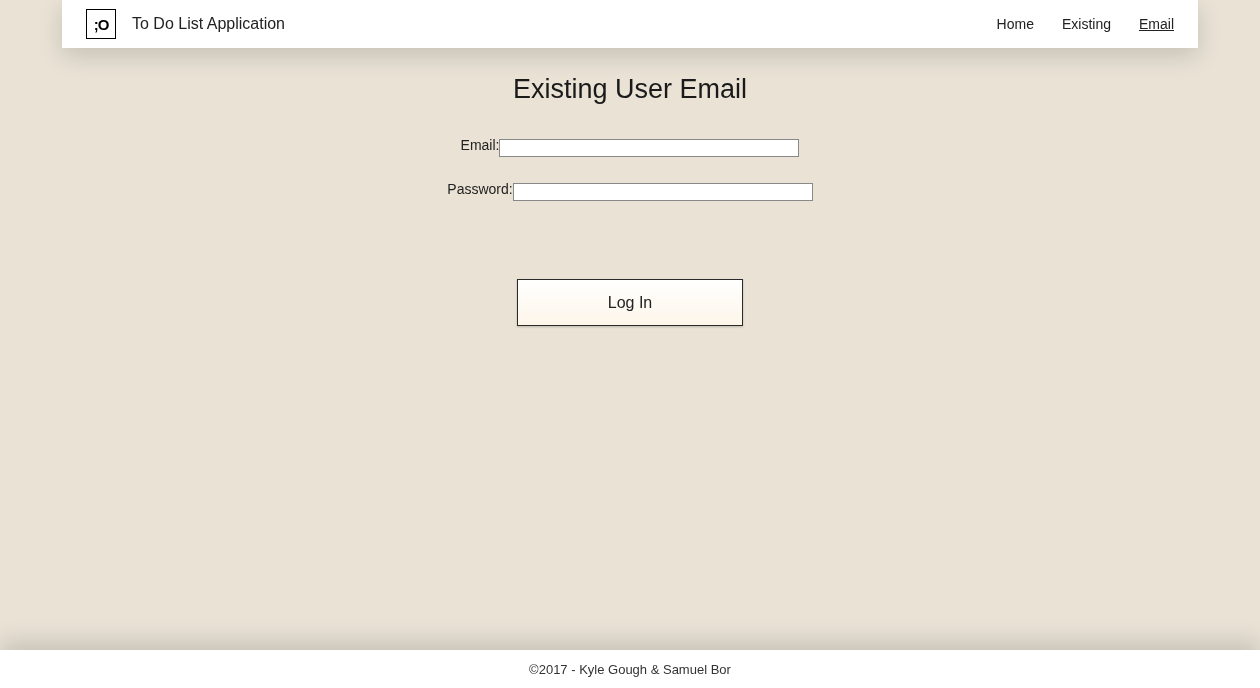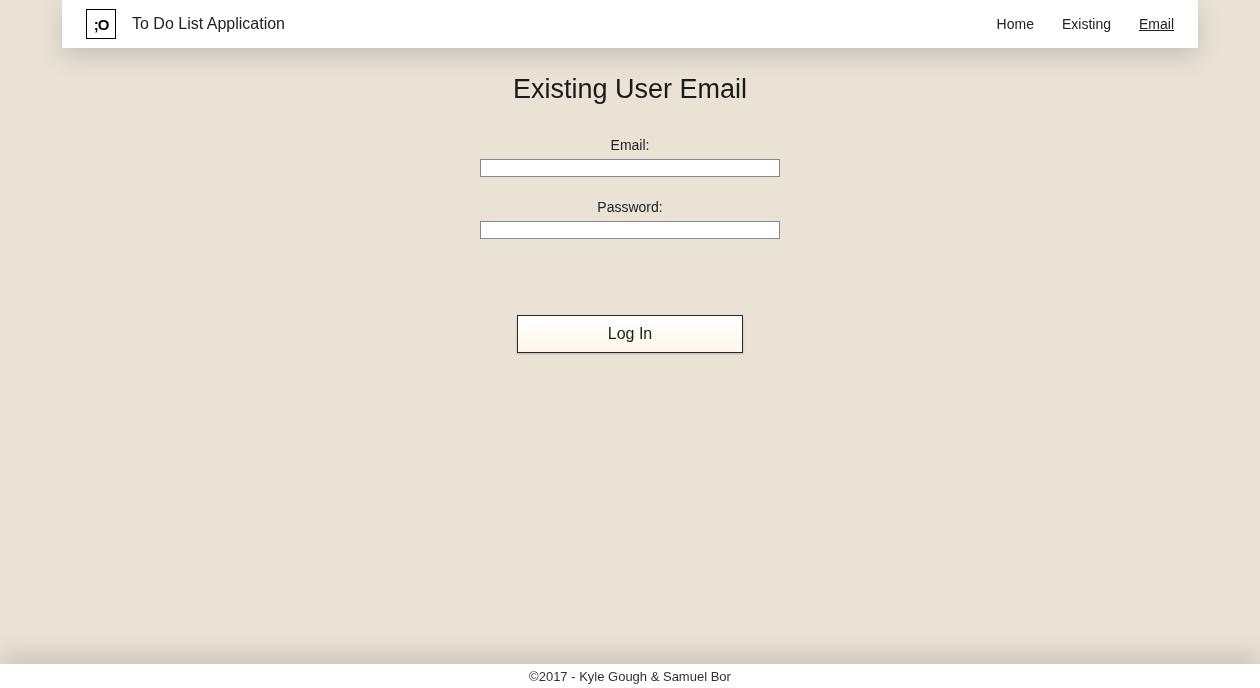--- a/index.html
+++ b/index.html
@@ -76,55 +76,55 @@
     }
     .page-heading {
       font-size: 27px;
       font-weight: 400;
       color: #1a1a1a;
       margin-bottom: 32px;
       font-family: "Segoe UI", Tahoma, sans-serif;
     }
     .form-group {
       display: flex;
-      flex-direction: column;
+      flex-direction: row;
       align-items: center;
       margin-bottom: 22px;
     }
     .form-label {
       font-size: 14px;
       color: #222;
       margin-bottom: 6px;
     }
     .form-input {
       width: 300px;
       height: 18px;
       border: 1px solid #888;
       background: #fff;
       padding: 0 4px;
       font-size: 13px;
     }
     .login-button {
       margin-top: 54px;
       width: 226px;
-      height: 38px;
+      height: 47px;
       background: linear-gradient(to bottom, #ffffff, #fdf6e9);
       border: 1px solid #2a2a2a;
       font-size: 16px;
       color: #222;
       cursor: pointer;
       font-family: inherit;
       box-shadow: 0 1px 2px rgba(0,0,0,0.2);
     }
     .footer {
       position: absolute;
       bottom: 0;
       left: 0;
       right: 0;
-      height: 24px;
+      height: 38px;
       background: #ffffff;
       display: flex;
       align-items: center;
       justify-content: center;
       box-shadow: 0 -8px 24px rgba(0,0,0,0.15);
     }
     .footer-text {
       font-size: 13px;
       color: #333;
     }

